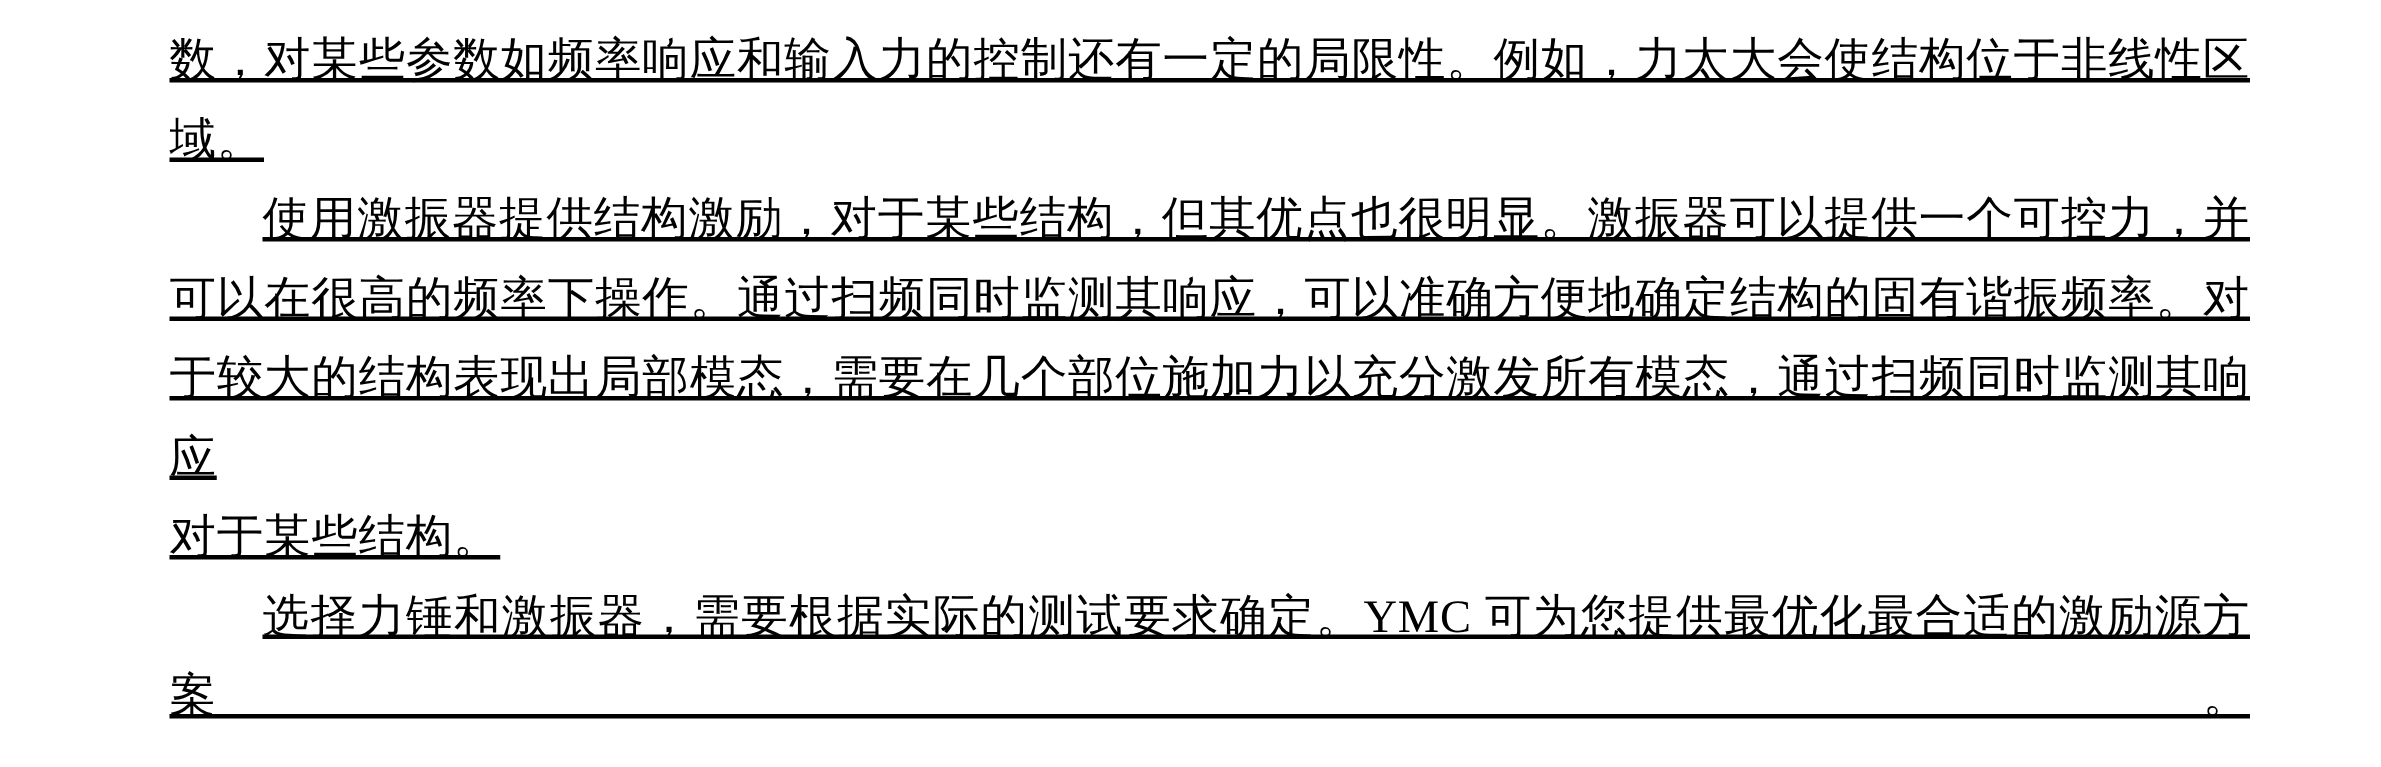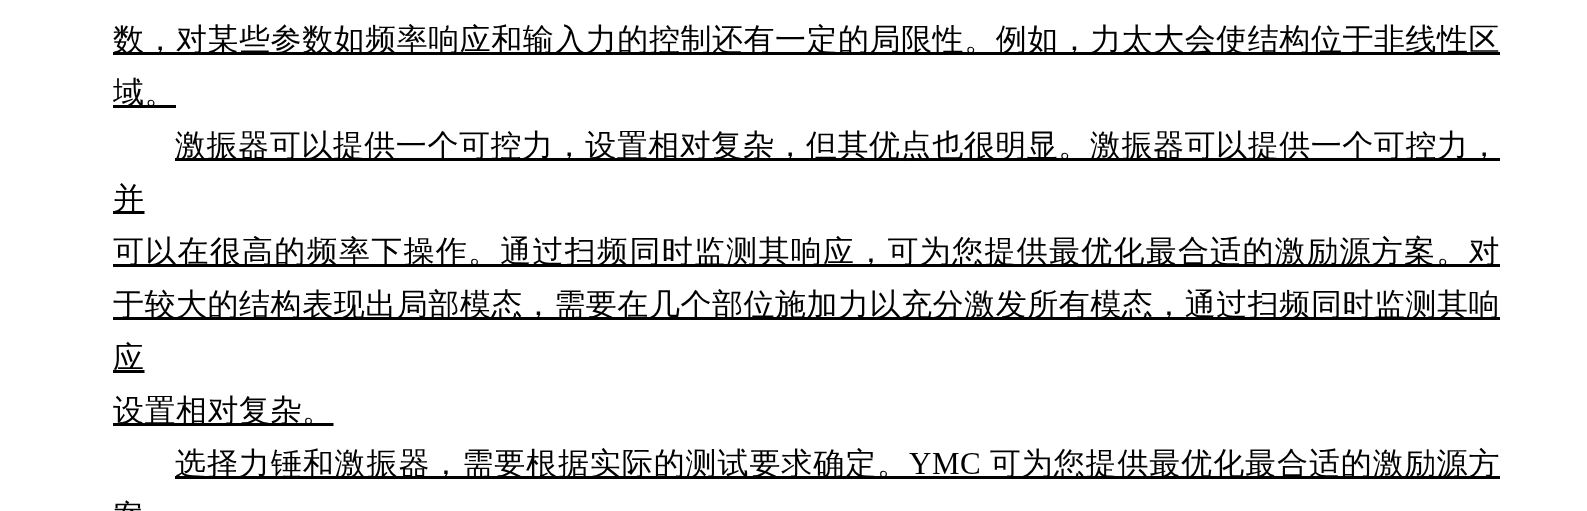--- a/index.html
+++ b/index.html
@@ -53,22 +53,22 @@
 </head>
 <body>
 
 <div class="page">
   <div class="text-block" id="text-block">
       <div class="paragraph">
         <div class="line justify">数，对某些参数如频率响应和输入力的控制还有一定的局限性。例如，力太大会使结构位于非线性区</div>
         <div class="line plain">域。</div>
       </div>
       <div class="paragraph">
-        <div class="line justify indent">激振器可以提供一个可控力，设置相对复杂，但其优点也很明显。激振器可以提供一个可控力，并</div>
-        <div class="line justify">可以在很高的频率下操作。通过扫频同时监测其响应，可为您提供最优化最合适的激励源方案。对</div>
+        <div class="line justify indent">使用激振器提供结构激励，对于某些结构，但其优点也很明显。激振器可以提供一个可控力，并</div>
+        <div class="line justify">可以在很高的频率下操作。通过扫频同时监测其响应，可以准确方便地确定结构的固有谐振频率。对</div>
         <div class="line justify">于较大的结构表现出局部模态，需要在几个部位施加力以充分激发所有模态，通过扫频同时监测其响应</div>
-        <div class="line plain">设置相对复杂。</div>
+        <div class="line plain">对于某些结构。</div>
       </div>
       <div class="paragraph">
         <div class="line justify indent">选择力锤和激振器，需要根据实际的测试要求确定。YMC 可为您提供最优化最合适的激励源方案。</div>
       </div>
     </div>
 </div>
 
 </body></html>

